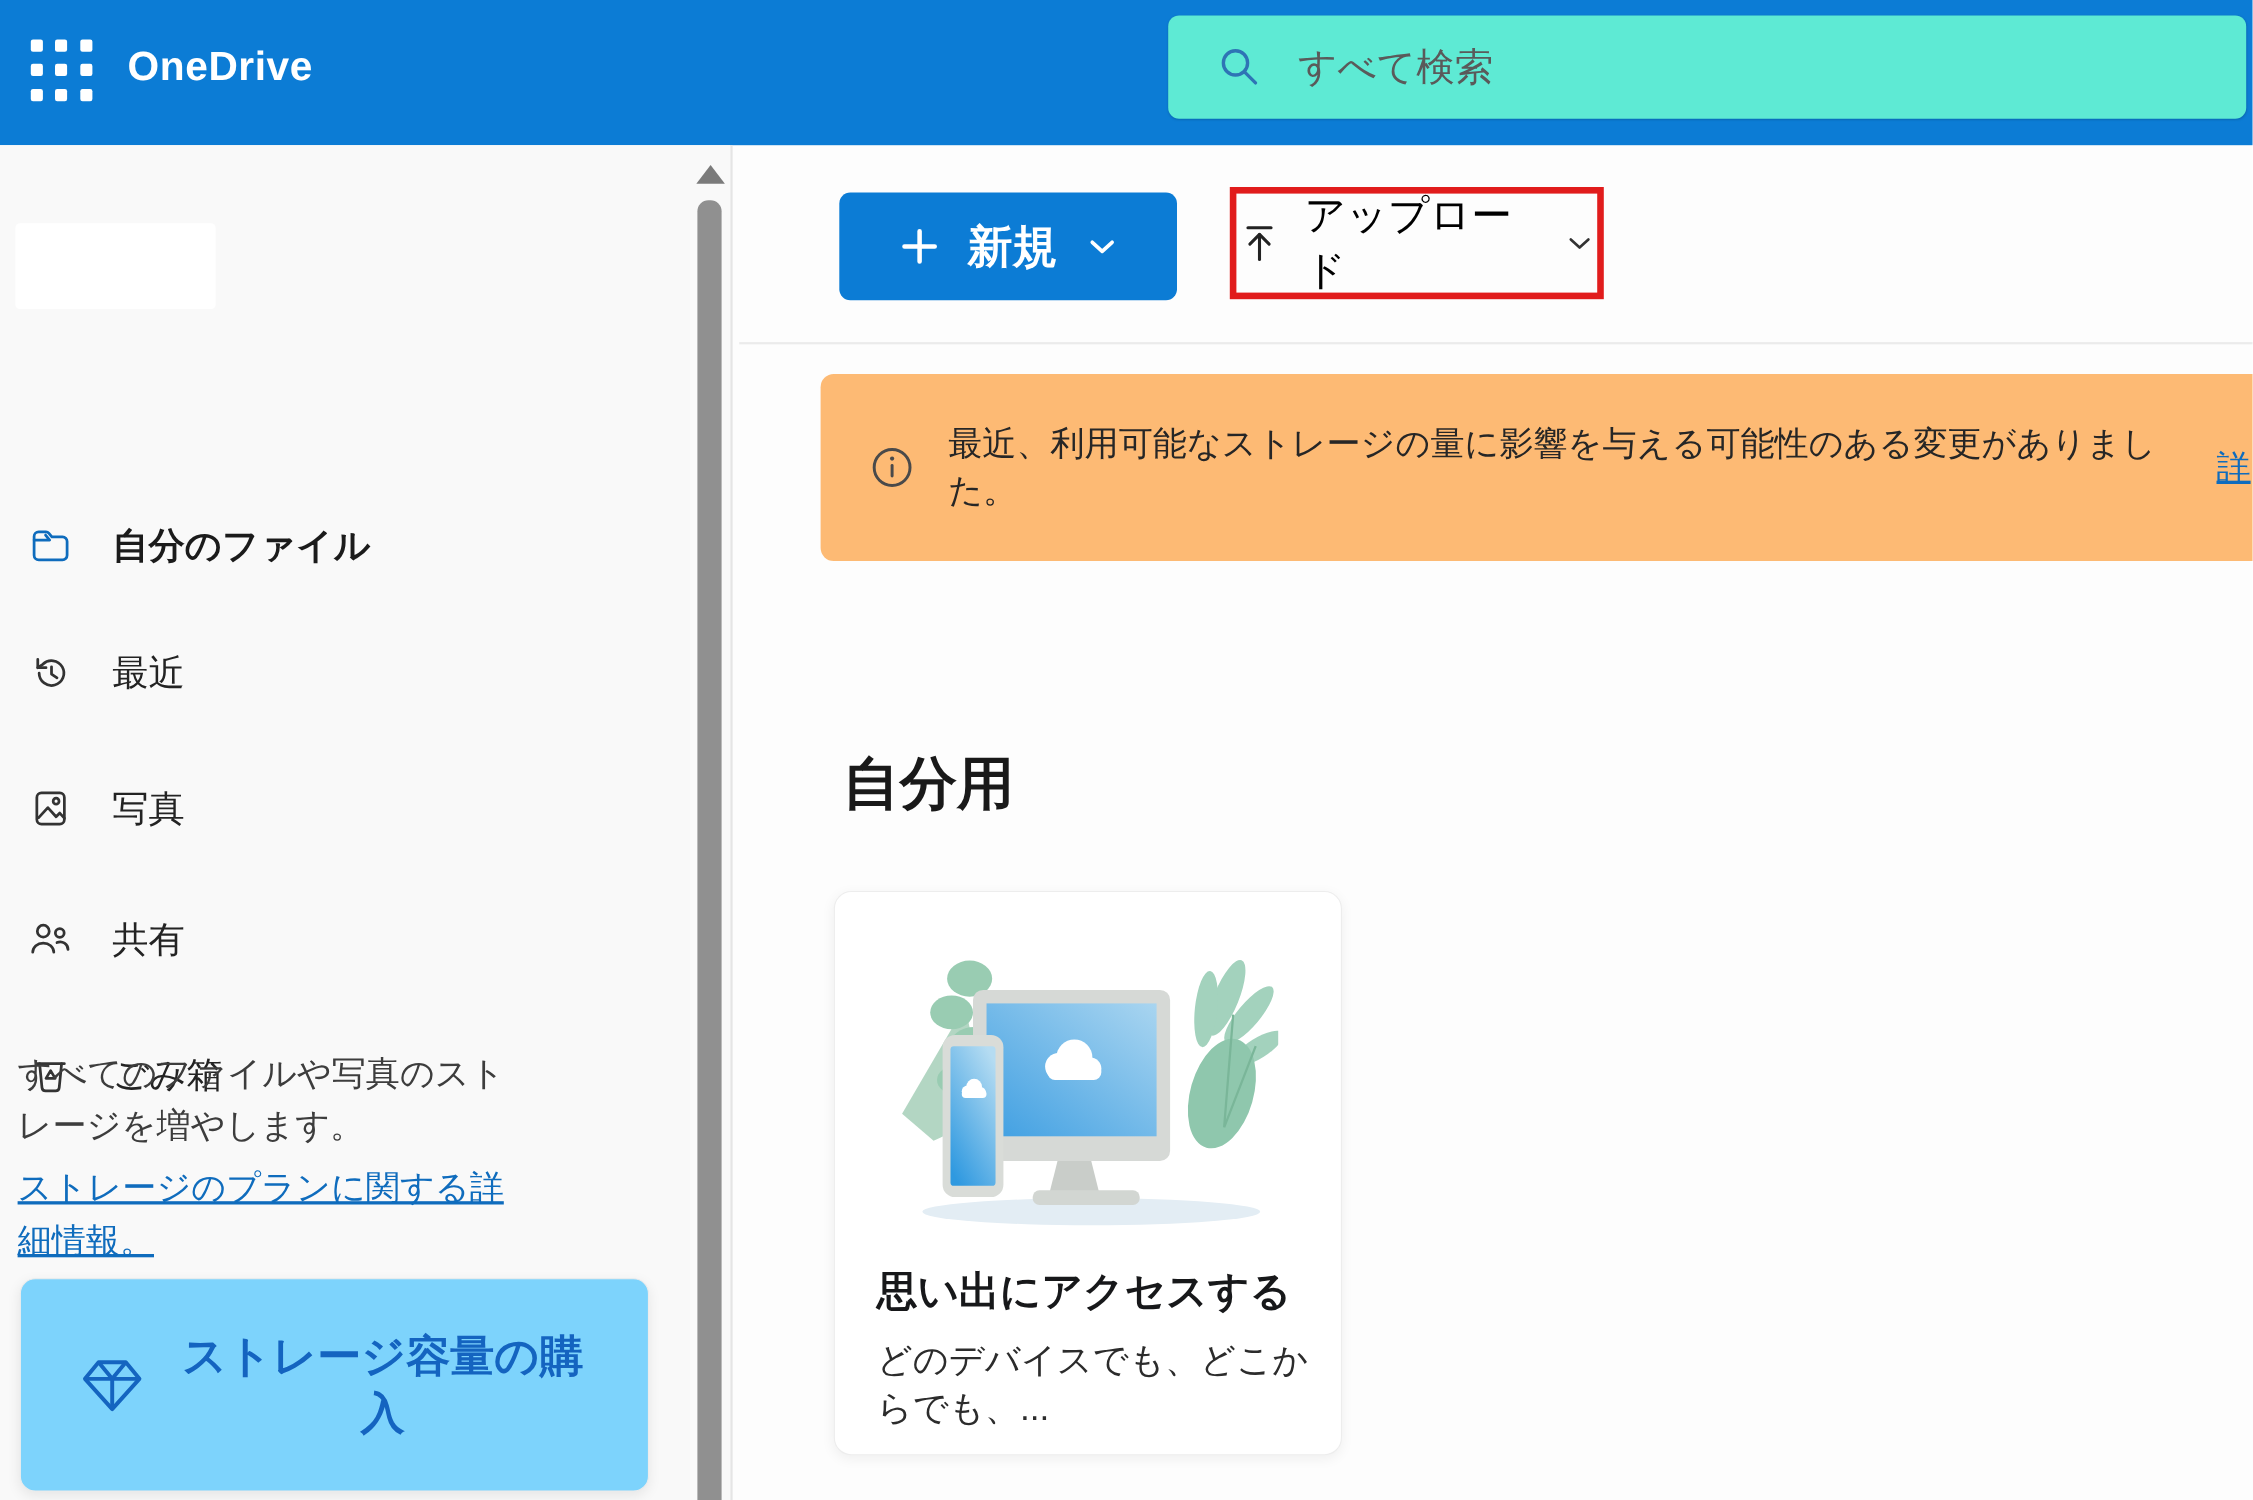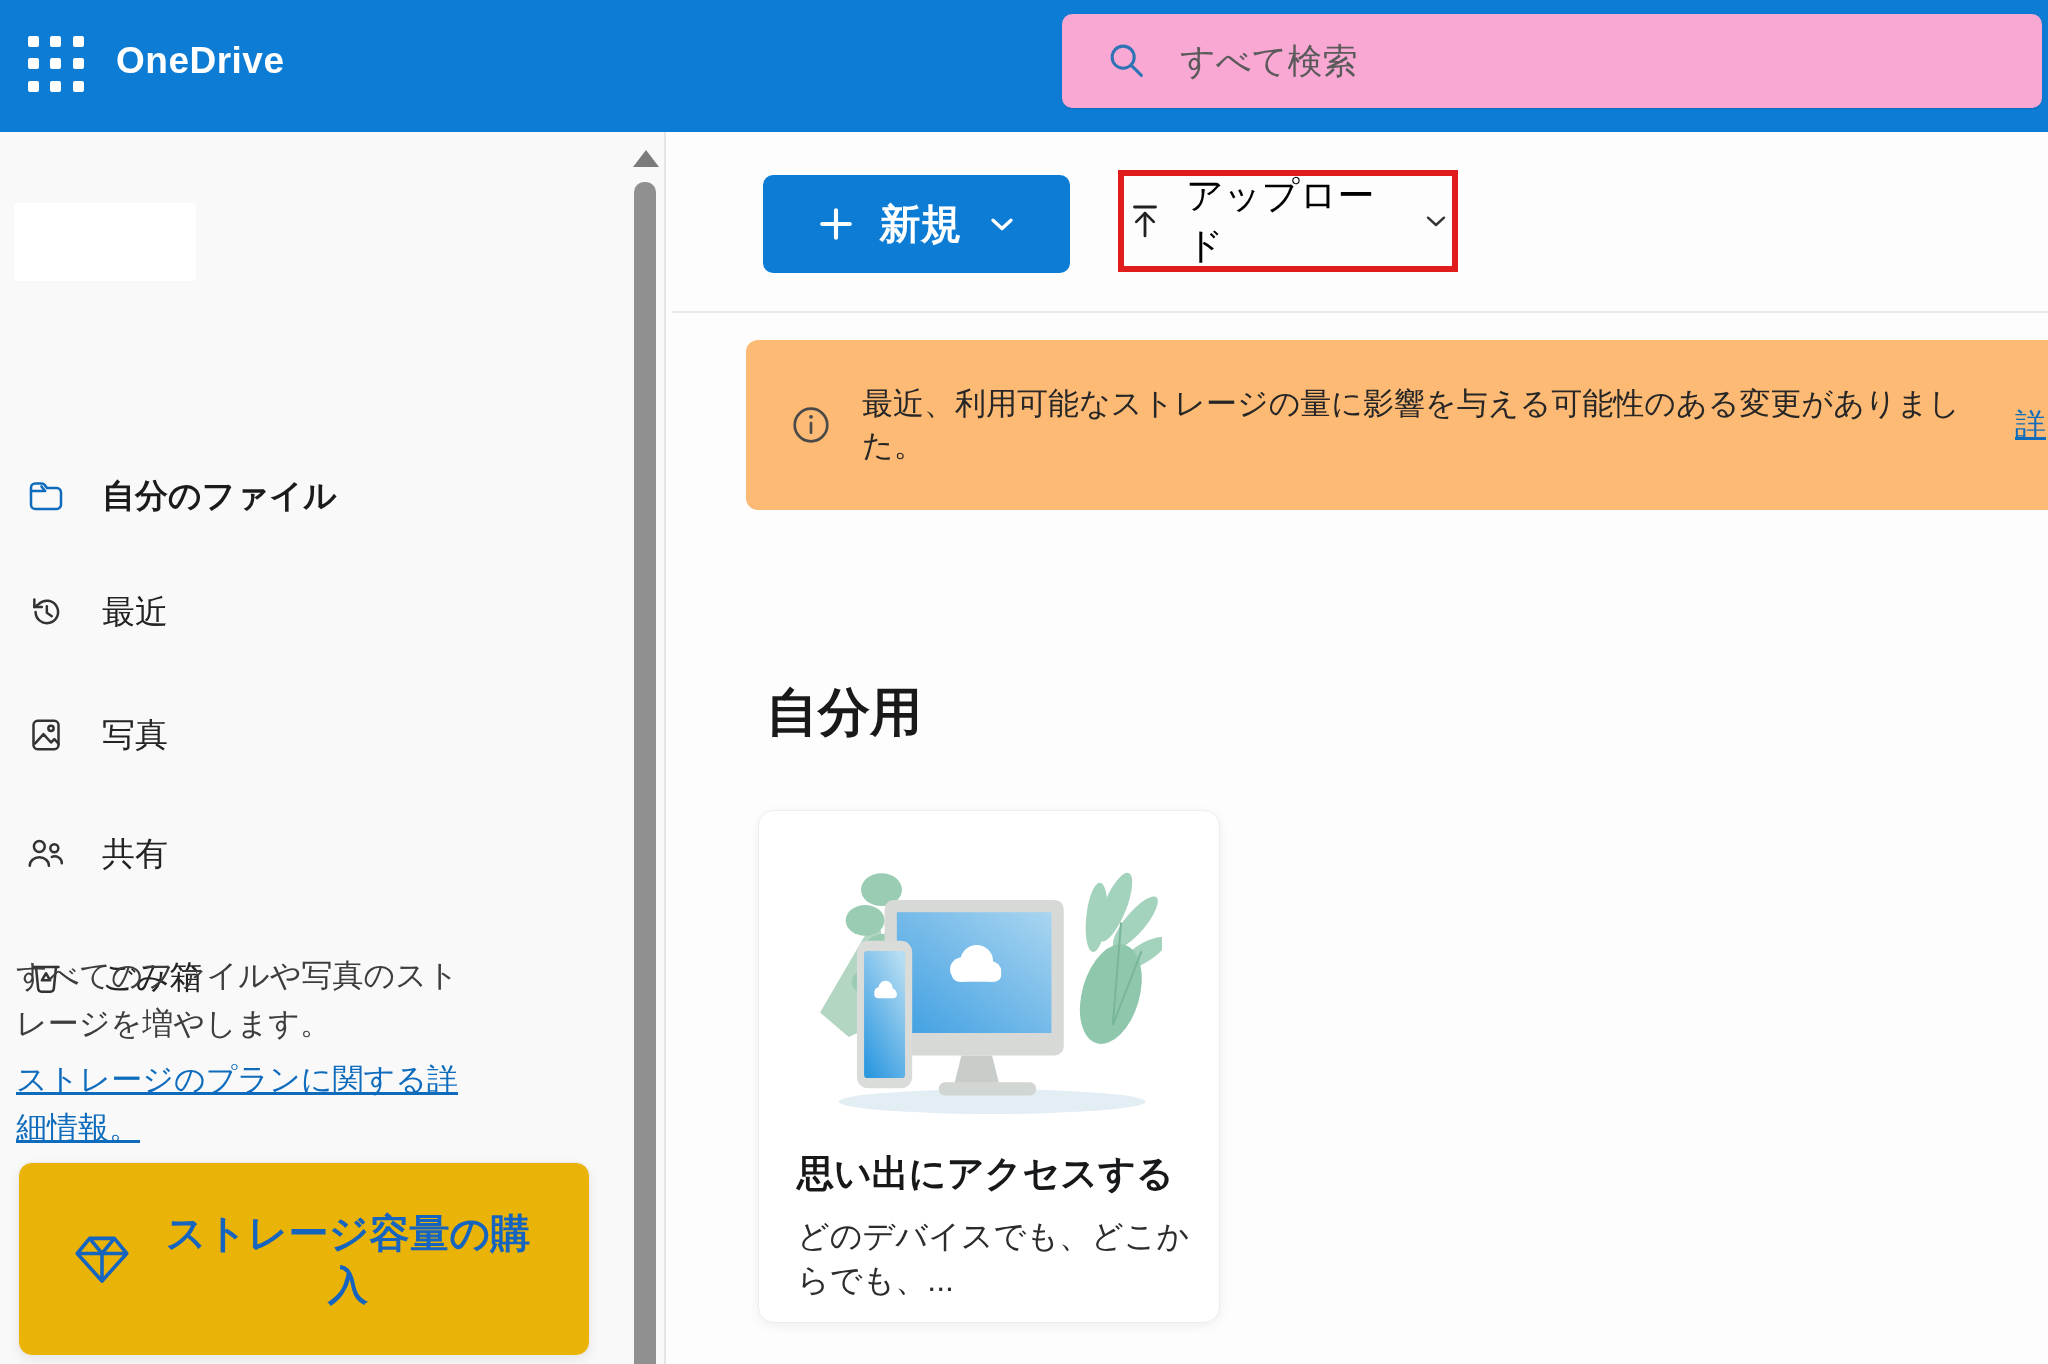--- a/index.html
+++ b/index.html
@@ -10,35 +10,35 @@
     color:#222;
   }
   svg{display:block;}
 
   
   .header{position:absolute;left:0;top:0;width:2048px;height:132px;background:#0c7cd5;}
   .waffle{position:absolute;left:28px;top:36px;width:58px;height:58px;
     display:grid;grid-template-columns:repeat(3,1fr);grid-template-rows:repeat(3,1fr);gap:9px;}
   .waffle span{width:11px;height:11px;background:#fff;border-radius:2px;}
   .app-title{position:absolute;left:116px;top:40px;font-size:37px;font-weight:bold;color:#fff;letter-spacing:.5px;}
-  .searchbox{position:absolute;left:1062px;top:14px;width:980px;height:94px;background:#f9a8d4;
+  .searchbox{position:absolute;left:1062px;top:14px;width:980px;height:94px;background:#5eead4;
     border-radius:10px;display:flex;align-items:center;box-shadow:0 1px 2px rgba(0,0,0,.15);}
   .searchbox .sicon{margin-left:42px;}
   .search-ph{margin-left:30px;font-size:35px;color:#5a5a5a;}
 
   
   .sidebar{position:absolute;left:0;top:132px;width:664px;height:1232px;background:#f9f9f9;}
   .v-divider{position:absolute;left:664px;top:132px;width:2px;height:1232px;background:#e5e5e5;}
   .redacted{position:absolute;left:14px;top:203px;width:182px;height:78px;background:#ffffff;border-radius:4px;}
   .nav-item{position:absolute;left:0;height:64px;display:flex;align-items:center;gap:36px;padding-left:26px;cursor:pointer;}
   .nav-item .label{font-size:33px;color:#232323;}
   .nav-item.selected .label{font-weight:bold;color:#1b1b1b;}
   .storage-promo{position:absolute;left:16px;top:952px;width:452px;font-size:31px;line-height:1.55;color:#3d3d3d;}
   .storage-link{display:inline-block;margin-top:8px;color:#0f6cbd;text-decoration:underline;cursor:pointer;}
-  .buy-card{position:absolute;left:18px;top:1162px;width:572px;height:194px;background:#eab308;
+  .buy-card{position:absolute;left:18px;top:1162px;width:572px;height:194px;background:#7dd3fc;
     border:1px solid #ececec;border-radius:14px;box-shadow:0 4px 12px rgba(0,0,0,.08);
     display:flex;align-items:center;box-sizing:border-box;cursor:pointer;}
   .buy-card .gem{margin-left:50px;flex:none;}
   .buy-label{flex:1;text-align:center;padding:0 46px 0 18px;font-size:40px;font-weight:bold;
     color:#1464c0;line-height:1.3;}
   .scroll-arrow{position:absolute;left:633px;top:150px;width:0;height:0;
     border-left:13px solid transparent;border-right:13px solid transparent;border-bottom:17px solid #7b7b7b;}
   .scroll-thumb{position:absolute;left:634px;top:182px;width:22px;height:1182px;background:#909090;border-radius:10px 10px 0 0;}
 
   

